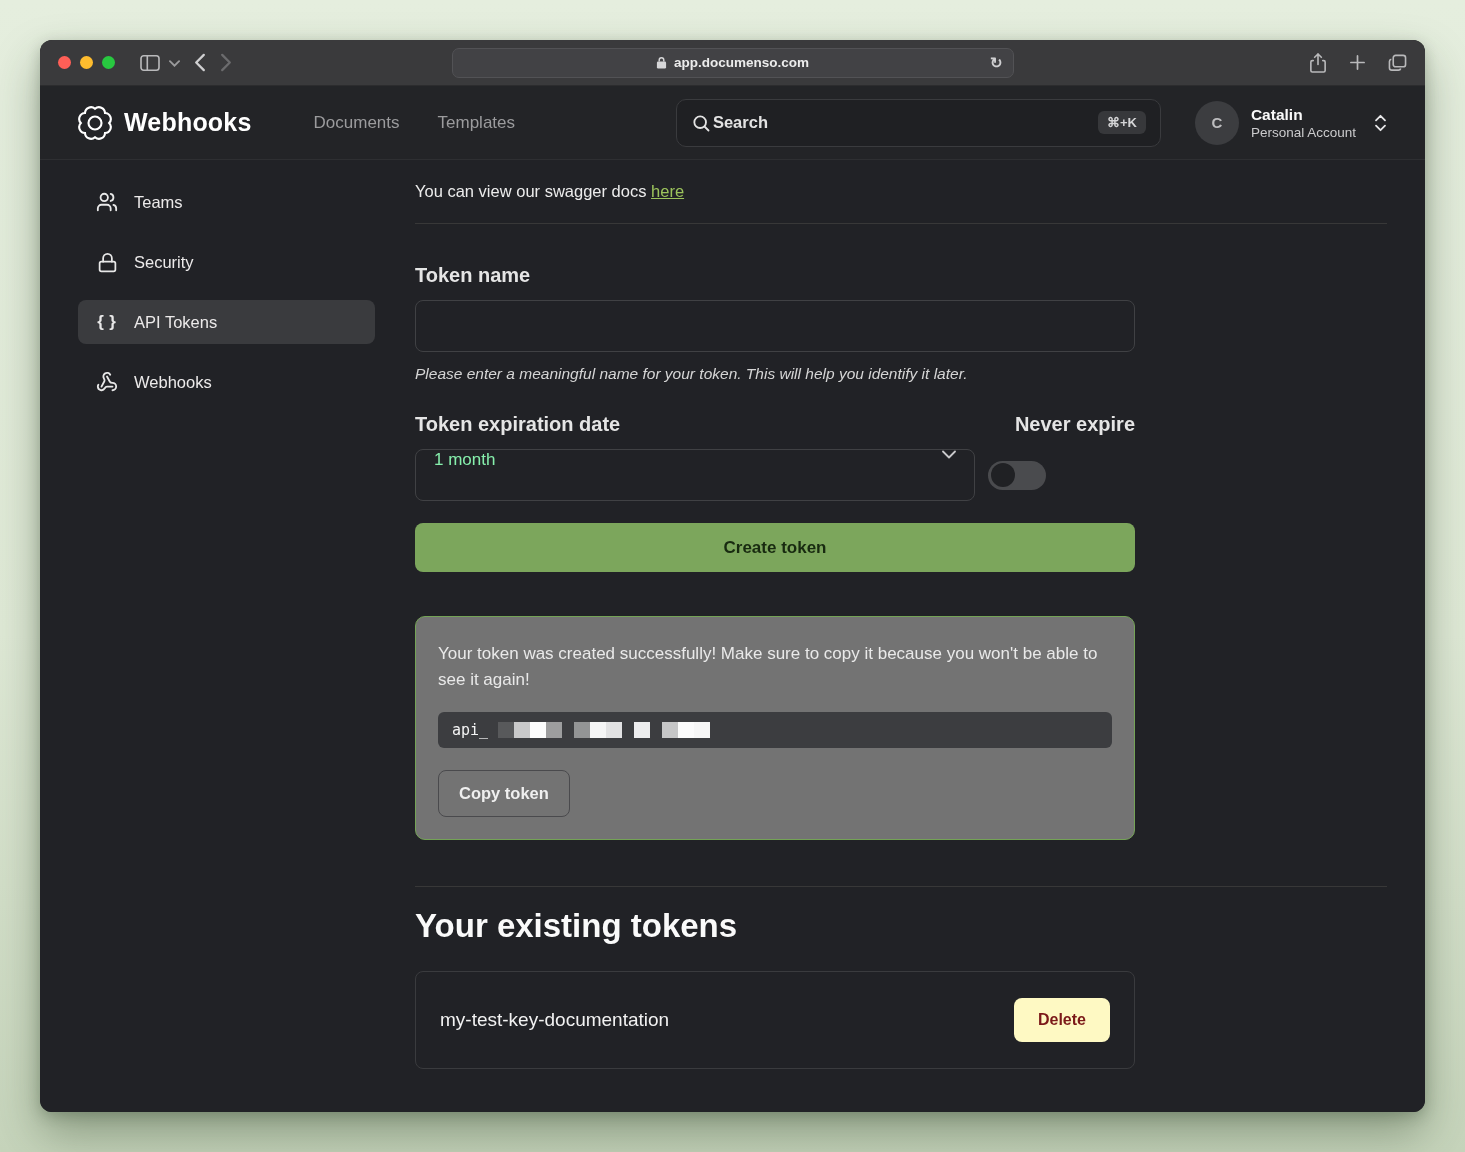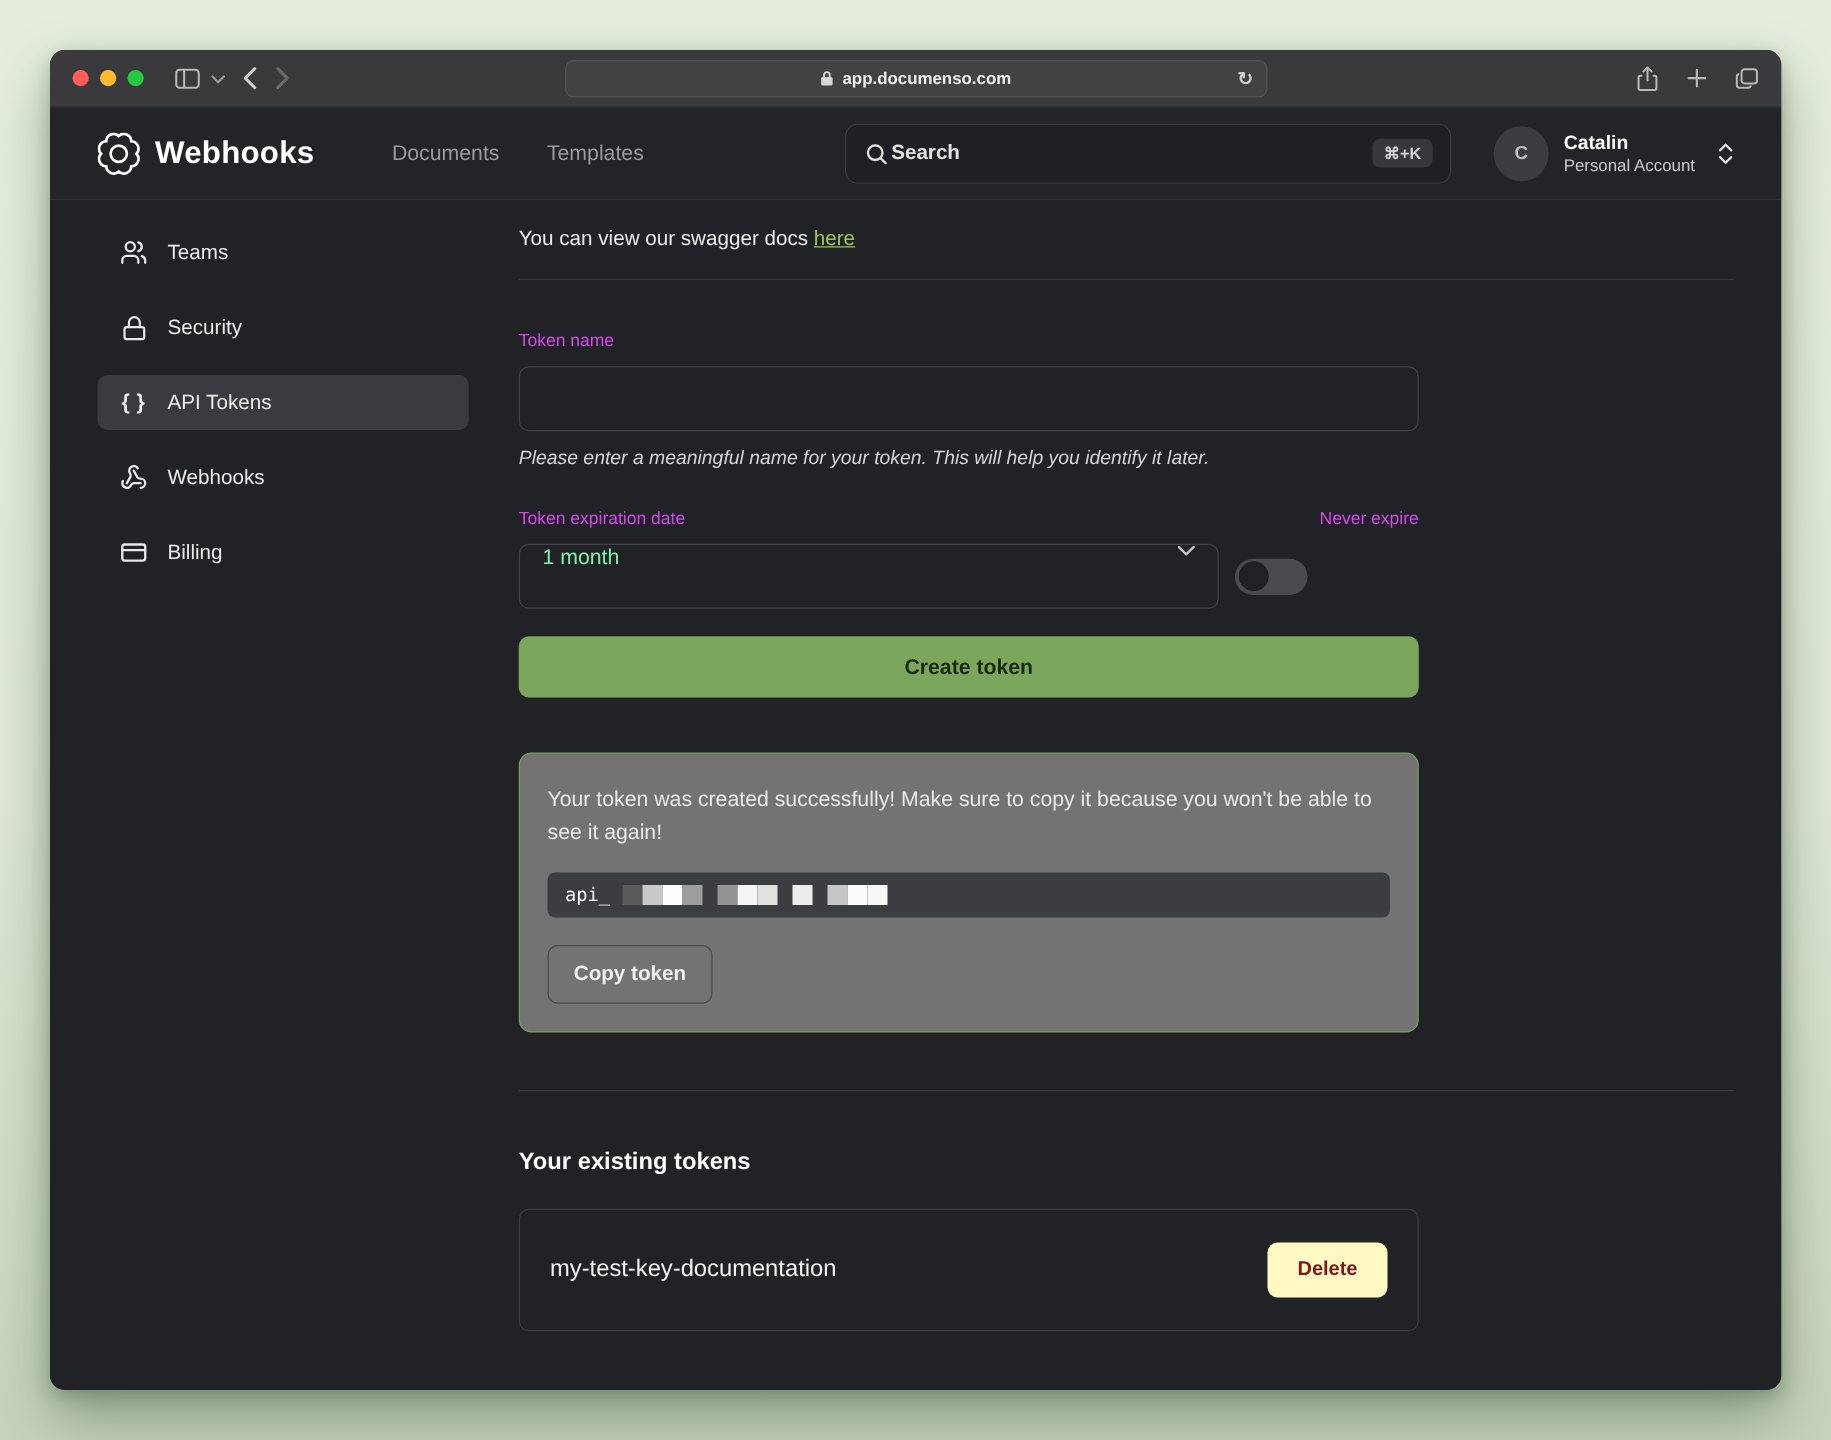--- a/index.html
+++ b/index.html
@@ -76,21 +76,21 @@
     font-weight:500; cursor:pointer;
   }
   .side-item.active { background:#3a3b3e; }
   .side-item .ic { width:24px; display:flex; justify-content:center; color:#e8e8e8; }
   .braces { font-size:17px; font-weight:600; letter-spacing:1px; }
   main.content { margin-left:40px; width:975px; }
   .swagger { margin-top:8px; font-size:16.5px; color:#ececec; }
   .swagger a { color:#9cc45c; font-weight:500; }
   .divider { border:none; border-top:1px solid #383838; margin-top:22px; }
   .form-w { width:720px; }
-  .field-label { display:block; margin-top:40px; font-size:14px; font-weight:400; color:#d946ef; }
+  .field-label { display:block; margin-top:40px; font-size:20px; font-weight:700; color:#e5e5e5; }
   .text-input {
     margin-top:13px; width:720px; height:52px; border-radius:8px;
     background:transparent; border:1px solid #404144; outline:none;
     color:#ececec; font-size:16px; padding:0 16px;
     font-family:"Liberation Sans", sans-serif;
   }
   .helper { margin-top:13px; font-style:italic; font-size:15.5px; color:#d5d5d5; }
   .exp-row { margin-top:30px; display:flex; justify-content:space-between; align-items:center; }
   .exp-row .field-label { margin-top:0; }
   .ctl-row { margin-top:13px; display:flex; align-items:center; }
@@ -127,21 +127,21 @@
   .redact { display:flex; align-items:center; margin-left:10px; gap:0; }
   .rb { width:16px; height:16px; display:inline-block; }
   .rgap { width:12px; }
   .copy-btn {
     margin-top:22px; background:transparent; border:1px solid #4a4a4d;
     border-radius:8px; color:#efefef; font-size:16.5px; font-weight:600;
     padding:13px 20px; font-family:"Liberation Sans", sans-serif; cursor:pointer;
   }
   
   .divider2 { border:none; border-top:1px solid #383838; margin-top:46px; }
-  .existing-h { margin-top:46px; font-size:19px; font-weight:700; color:#fafafa; }
+  .existing-h { margin-top:20px; font-size:33px; font-weight:700; color:#fafafa; }
   .token-card {
     margin-top:26px; width:720px; border:1px solid #3a3b3e; border-radius:8px;
     padding:26px 24px; display:flex; align-items:center; justify-content:space-between;
   }
   .tk-name { font-size:19px; font-weight:500; color:#f2f2f2; }
   .tk-meta { margin-top:12px; font-size:14.5px; color:#b3b3b5; line-height:1.75; }
   .delete-btn {
     background:#fef9c3; color:#7b1919; border:none; border-radius:8px;
     font-size:16px; font-weight:700; padding:13px 24px;
     font-family:"Liberation Sans", sans-serif; cursor:pointer;
@@ -285,29 +285,20 @@
         <div class="side-item">
           <span class="ic">
             <svg class="i" width="22" height="22" viewBox="0 0 24 24" fill="none" stroke="currentColor" stroke-width="2" stroke-linecap="round" stroke-linejoin="round">
                 <path d="M18 16.98h-5.99c-1.1 0-1.95.94-2.48 1.9A4 4 0 0 1 2 17c.01-.7.2-1.4.57-2"></path>
                 <path d="m6 17 3.13-5.78c.53-.97.1-2.18-.5-3.1a4 4 0 1 1 6.89-4.06"></path>
                 <path d="m12 6 3.13 5.73C15.66 12.7 16.9 13 18 13a4 4 0 0 1 0 8"></path>
               </svg>
           </span>
           <span>Webhooks</span>
         </div>
-        <div class="side-item">
-          <span class="ic">
-            <svg class="i" width="22" height="22" viewBox="0 0 24 24" fill="none" stroke="currentColor" stroke-width="2" stroke-linecap="round" stroke-linejoin="round">
-                <rect x="2" y="5" width="20" height="14" rx="2"></rect>
-                <line x1="2" y1="10" x2="22" y2="10"></line>
-              </svg>
-          </span>
-          <span>Billing</span>
-        </div>
       </aside>
 
       <main class="content">
         <p class="swagger"><span>You can view our swagger docs </span><a href="#">here</a></p>
         <hr class="divider">
 
         <div class="form-w">
           <label class="field-label">Token name</label>
           <input class="text-input" type="text" value="" style="">
           <p class="helper">Please enter a meaningful name for your token. This will help you identify it later.</p>

